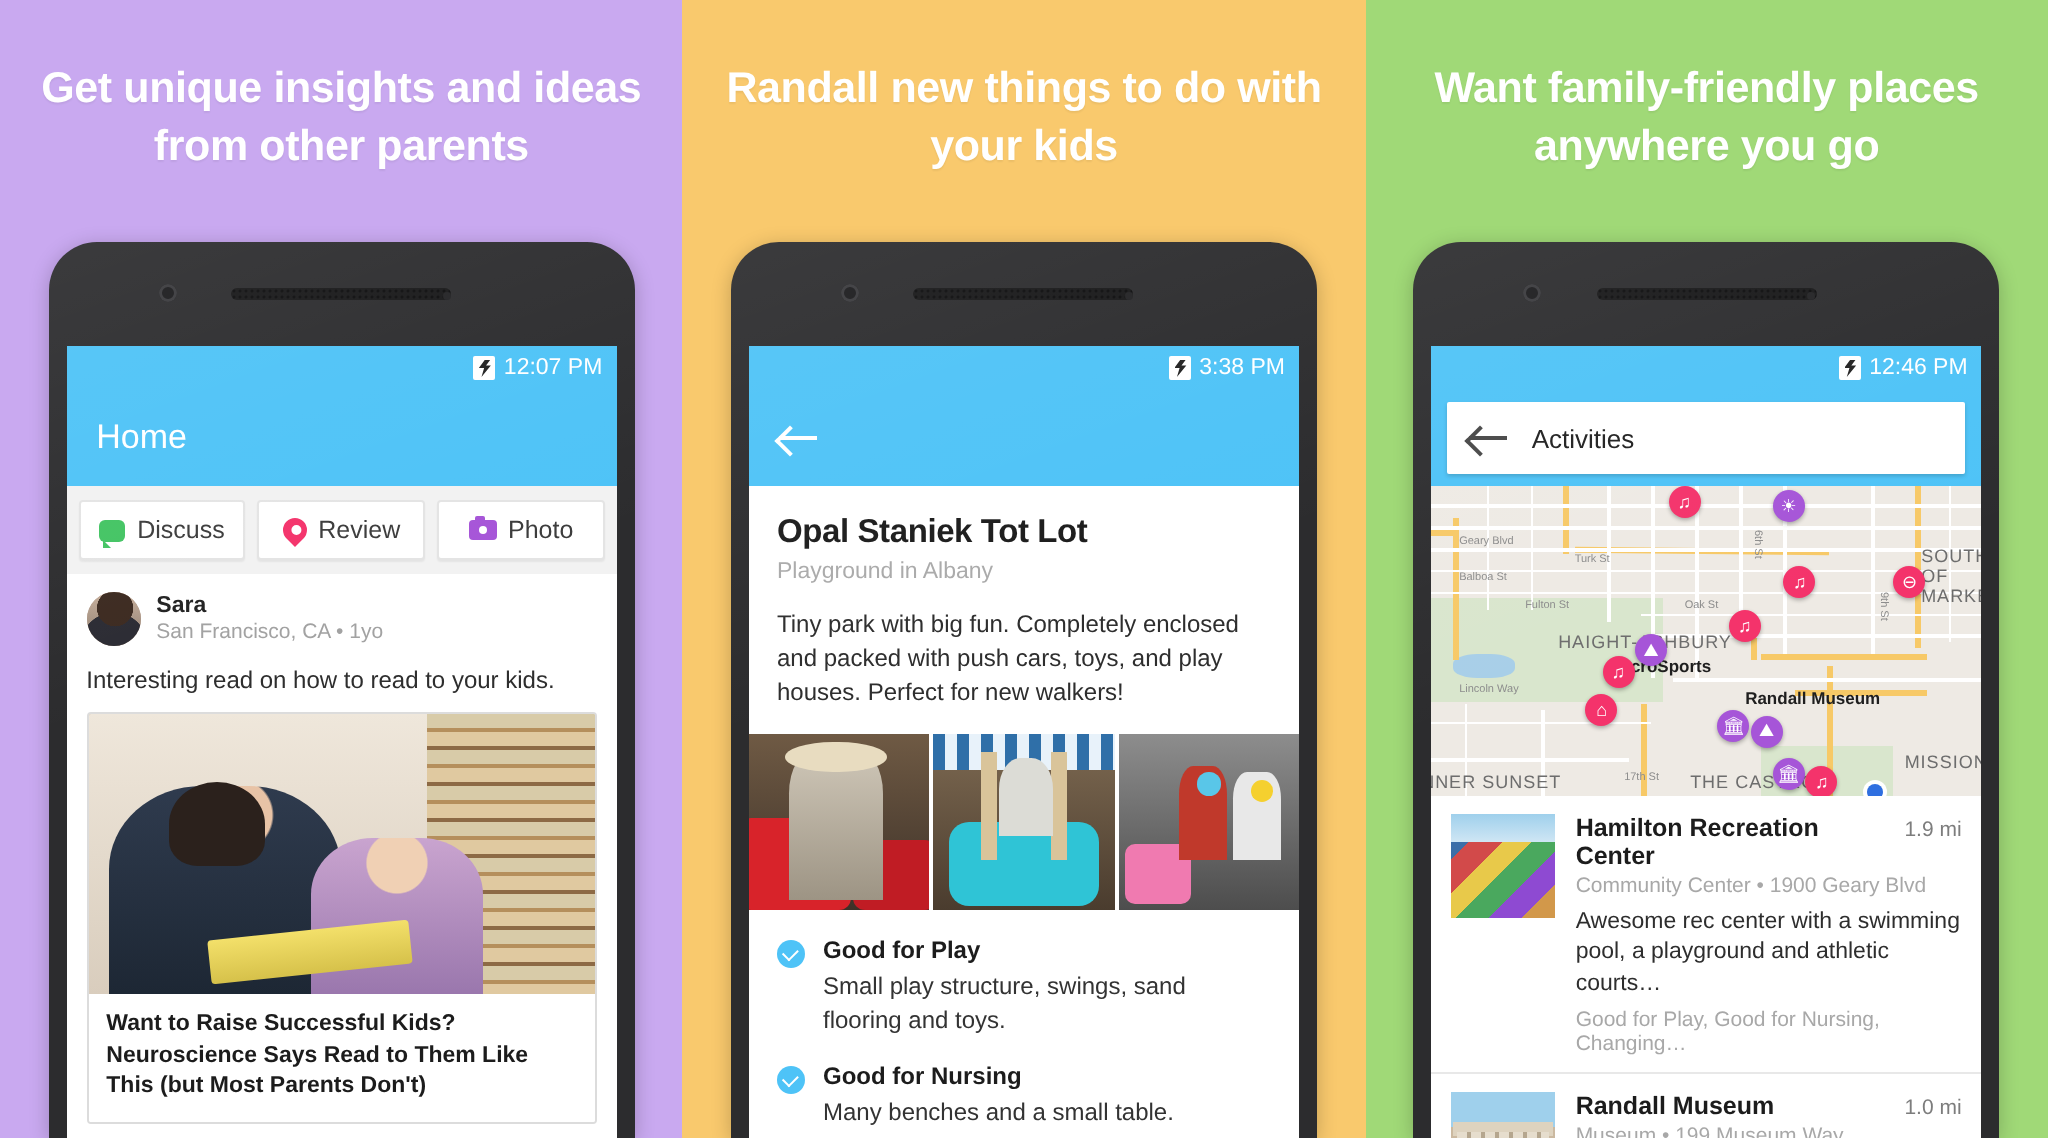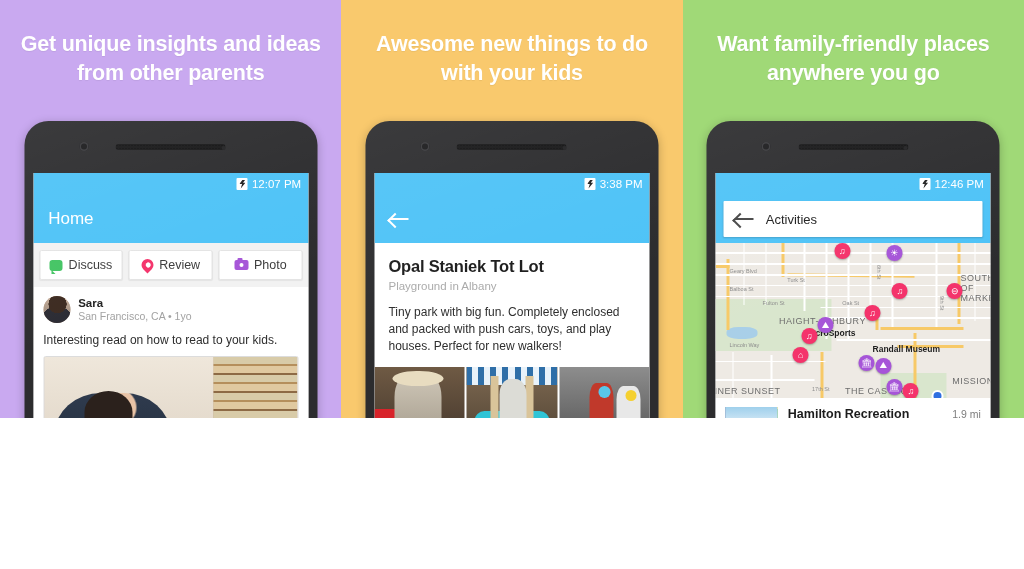--- a/index.html
+++ b/index.html
@@ -2,21 +2,21 @@
 <html><head>
 <meta charset="utf-8">
 <title>App Store Screenshots</title>
 <style>
   * { margin:0; padding:0; box-sizing:border-box; }
   html,body { width:1024px; height:569px; overflow:hidden; }
   body { font-family:"Liberation Sans", sans-serif; background:#fff; }
 
   .stage { position:relative; width:1024px; height:569px; display:flex; }
 
-  .panel { position:relative; width:341.34px; height:418px; overflow:hidden; }
+  .panel { position:relative; width:341.34px; height:569px; overflow:hidden; }
   .panel.p1 { background:#c9a9f0; }
   .panel.p2 { background:#f9c96d; }
   .panel.p3 { background:#a0d977; }
 
   .tagline {
     position:absolute; left:0; right:0; top:30px;
     text-align:center; color:#ffffff;
     font-size:21.5px; font-weight:bold; line-height:1.33;
     letter-spacing:-0.2px; padding:0 14px;
     text-shadow:0 1px 1px rgba(0,0,0,0.06);
@@ -275,21 +275,21 @@
                 <div class="book"></div>
             </div>
             <div class="arttitle">Want to Raise Successful Kids? Neuroscience Says Read to Them Like This (but Most Parents Don't)</div>
           </div>
         </div>
       </div>
     </div>
   </div>
 
   <div class="panel p2">
-    <div class="tagline">Awesome new things to do with your kids</div>
+    <div class="tagline">Randall new things to do with your kids</div>
 
     <div class="phone">
       <div class="speaker"></div>
       <div class="frontcam"></div>
       <div class="sensor"></div>
 
       <div class="screen">
         <div class="statusbar">
           <span class="bolt-wrap">
               <i class="bolt-in"></i>

